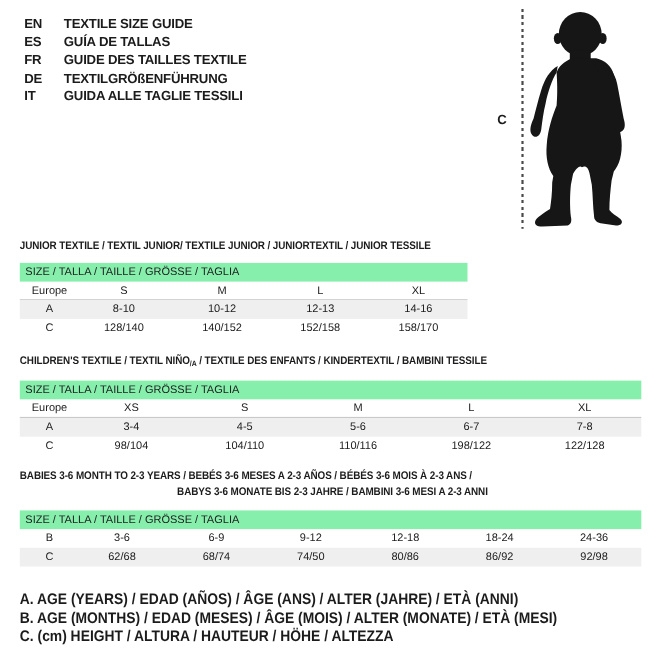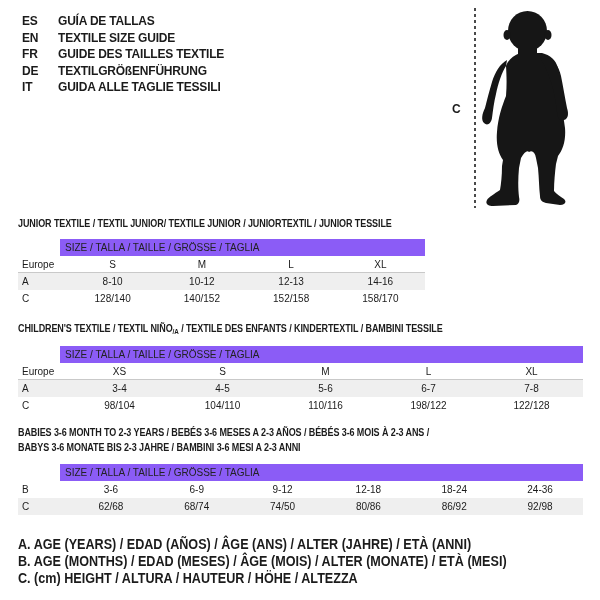--- a/index.html
+++ b/index.html
@@ -19,53 +19,53 @@
   .lang-code { width:36px; }
   .lang-label { white-space:nowrap; }
 
   
   .dash-line { position:absolute; left:474px; top:8px; width:2px; height:200px;
     background:repeating-linear-gradient(#4a4a4a 0 3px, transparent 3px 6px); }
   .c-label { position:absolute; left:452px; top:102px; font-weight:bold; font-size:12px; }
   .baby-svg { position:absolute; left:480px; top:6px; }
 
   
-  .sec-title { position:absolute; left:18px; font-weight:bold; font-size:10px; letter-spacing:-0.1px; line-height:15px; white-space:nowrap; }
+  .sec-title { position:absolute; left:18px; font-weight:bold; font-size:10px; letter-spacing:-0.1px; line-height:15px; white-space:nowrap;text-align:right; }
   #title-junior { top:216px; }
   #title-children { top:321px; }
   #title-babies { top:425px; }
   .sub-a { font-size:7px; vertical-align:-2px; }
 
   
   .size-table { position:absolute; left:18px; }
   #table-junior { top:239px; width:407px; }
   #table-children { top:346px; width:565px; }
   #table-babies { top:464px; width:565px; }
-  .bar { background:#8b5cf6; height:17px; line-height:17px; font-size:10px; padding-left:5px; color:#222222; white-space:nowrap;margin-left:42px; }
+  .bar { background:#86efac; height:17px; line-height:17px; font-size:10px; padding-left:5px; color:#222222; white-space:nowrap; }
   .trow { display:flex; height:17px; line-height:17px; font-size:10px; }
   .trow.alt { background:#efefef; }
   .trow.underlined { border-bottom:1px solid #c9c9c9; }
-  .lblcell { width:50px; padding-left:4px; text-align:left; }
+  .lblcell { width:50px; padding-left:4px; text-align:center; }
   .valcell { flex:1; text-align:center; }
 
   
   .footnotes { position:absolute; left:18px; top:536px; }
   .footnote { height:17px; line-height:17px; font-weight:bold; font-size:14px; white-space:nowrap; }
 </style>
 </head>
 <body>
 
 <div class="lang-block">
   <div class="lang-row">
+    <span class="lang-code">EN</span>
+    <span class="lang-label">TEXTILE SIZE GUIDE</span>
+  </div>
+  <div class="lang-row">
     <span class="lang-code">ES</span>
     <span class="lang-label">GUÍA DE TALLAS</span>
-  </div>
-  <div class="lang-row">
-    <span class="lang-code">EN</span>
-    <span class="lang-label">TEXTILE SIZE GUIDE</span>
   </div>
   <div class="lang-row">
     <span class="lang-code">FR</span>
     <span class="lang-label">GUIDE DES TAILLES TEXTILE</span>
   </div>
   <div class="lang-row">
     <span class="lang-code">DE</span>
     <span class="lang-label">TEXTILGRÖßENFÜHRUNG</span>
   </div>
   <div class="lang-row">

